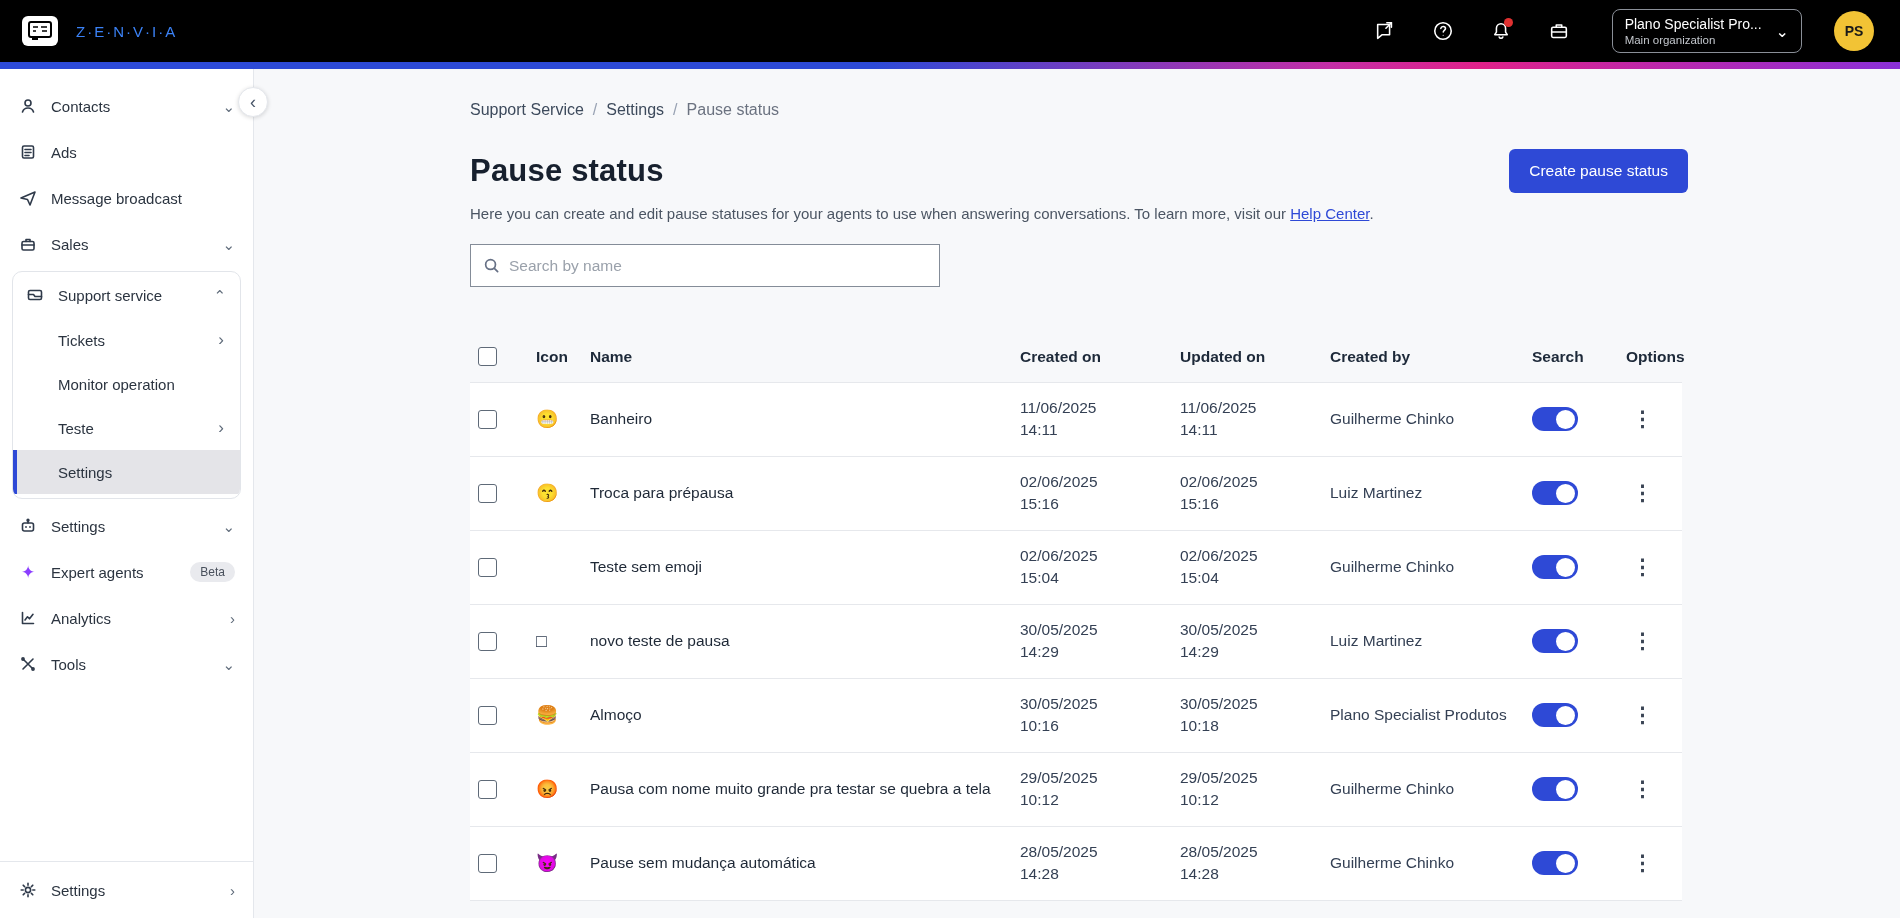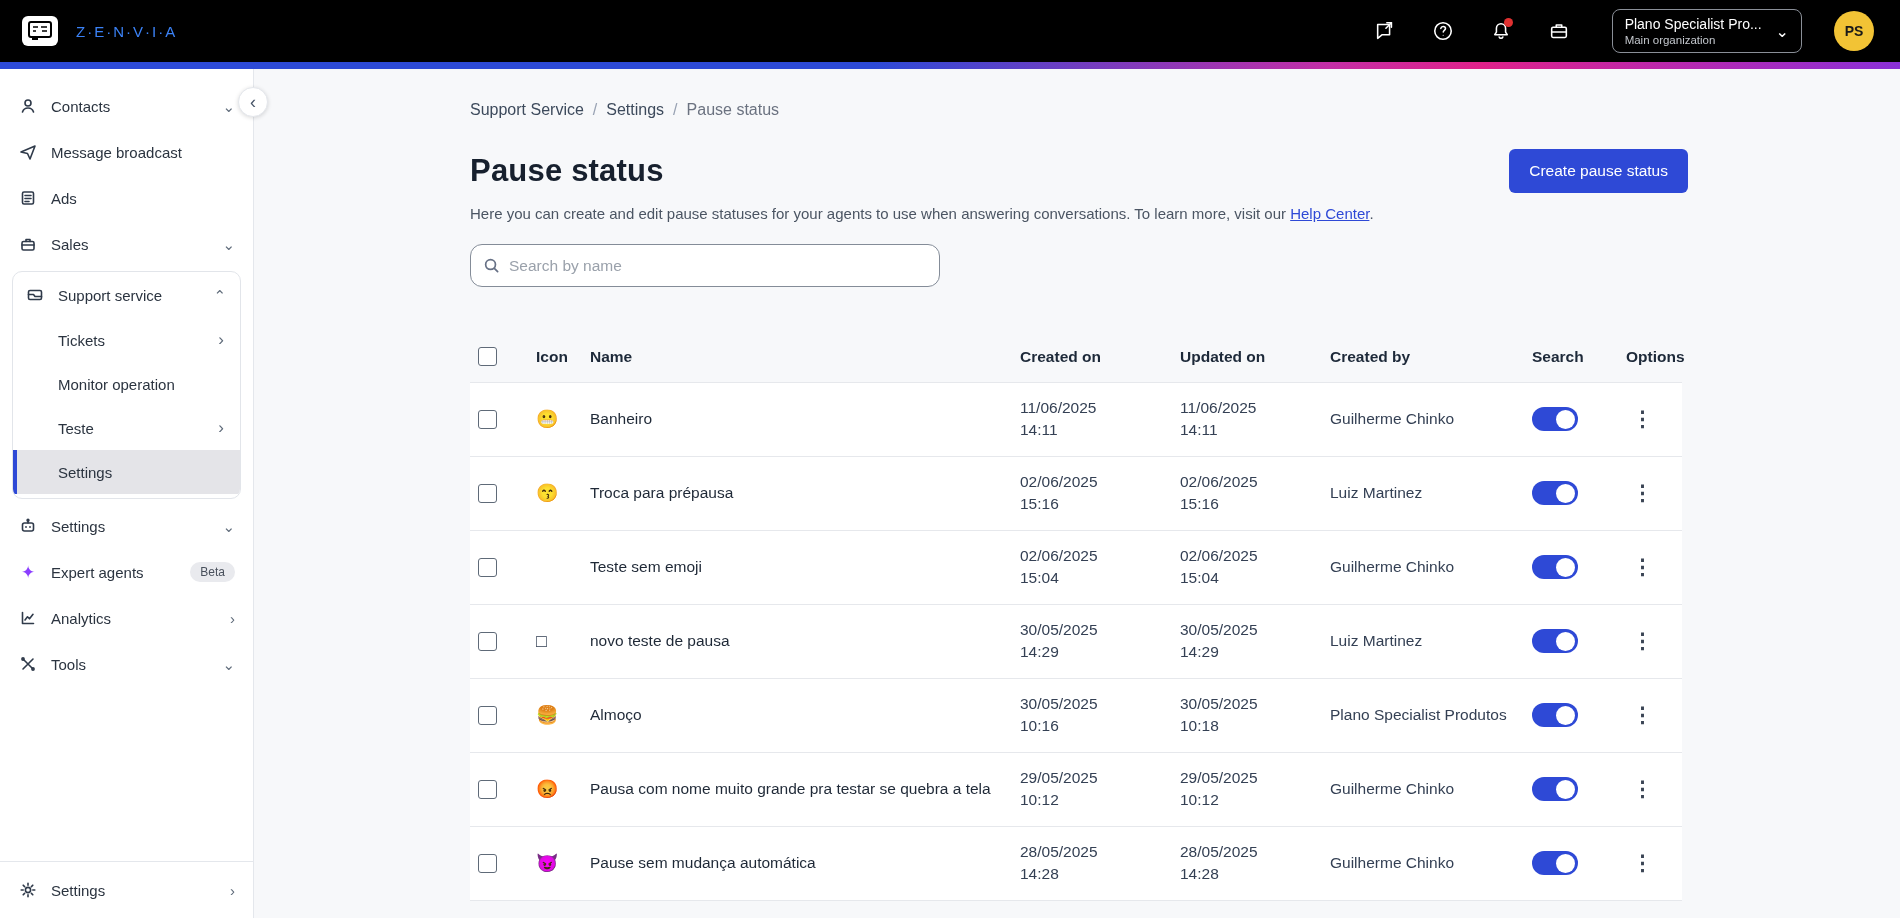--- a/index.html
+++ b/index.html
@@ -54,21 +54,21 @@
   .title-row { display:flex; align-items:center; justify-content:space-between; margin-top:30px; }
   .page-title { font-size:31px; font-weight:700; color:#17202e; letter-spacing:.2px; }
   .create-btn { background:#2e49d6; color:#fff; border:none; font-family:inherit; font-size:15.5px; padding:13px 20px; border-radius:6px; cursor:pointer; }
   .description { margin-top:12px; font-size:15px; color:#4b5563; }
   .help-link { color:#2e49d6; text-decoration:underline; cursor:pointer; }
   .block-toggle-row { margin-top:20px; display:flex; align-items:center; gap:12px; }
   .switch { width:44px; height:23px; border-radius:12px; background:#2e49d6; position:relative; cursor:pointer; flex-shrink:0; }
   .switch::after { content:""; position:absolute; top:2.5px; right:3px; width:18px; height:18px; border-radius:50%; background:#fff; }
   .block-label { color:#1f2937; font-size:15.5px; }
   .info-icon { width:19px; height:19px; border:1.5px solid #4b5563; border-radius:50%; color:#4b5563; font-size:12px; display:flex; align-items:center; justify-content:center; font-style:italic; font-family:"Liberation Serif", serif; cursor:pointer; }
-  .search-box { margin-top:22px; width:470px; height:43px; background:#fff; border:1px solid #848c98; border-radius:12px; display:flex; align-items:center; padding:0 12px; gap:9px; }
+  .search-box { margin-top:22px; width:470px; height:43px; background:#fff; border:1px solid #848c98; border-radius:0; display:flex; align-items:center; padding:0 12px; gap:9px; }
   .search-box svg { stroke:#667085; fill:none; stroke-width:1.8; stroke-linecap:round; }
   .search-input { border:none; outline:none; flex:1; font-family:inherit; font-size:15.5px; color:#1f2937; background:transparent; }
   .search-input::placeholder { color:#9aa1ab; }
 
   
   table { margin-top:48px; width:1212px; border-collapse:collapse; table-layout:fixed; }
   thead th { text-align:left; font-size:15.5px; font-weight:700; color:#1d2939; padding:12px 8px 16px 8px; }
   thead tr { border-bottom:1px solid #e6e8ec; }
   tbody tr { background:#fff; border-bottom:1px solid #e6e8ec; }
   tbody td { padding:14px 8px; vertical-align:middle; font-size:15.5px; color:#344054; }
@@ -149,34 +149,34 @@
             <path d="M3.5 15c.8-2.6 2.9-4 5.5-4s4.7 1.4 5.5 4"></path>
           </svg>
         </span>
       <span class="nav-label">Contacts</span>
       <span class="nav-chevron">⌄</span>
     </div>
 
     <div class="nav-item">
       <span class="nav-icon">
           <svg width="18" height="18" viewBox="0 0 18 18">
-            <path d="M2 9 16 3l-5 13-2.5-5.5L2 9z"></path>
-          </svg>
-        </span>
-      <span class="nav-label">Message broadcast</span>
-    </div>
-
-    <div class="nav-item">
-      <span class="nav-icon">
-          <svg width="18" height="18" viewBox="0 0 18 18">
             <rect x="3.5" y="3" width="11" height="12" rx="1.5"></rect>
             <path d="M6 6.5h6M6 9.5h6M6 12.5h4"></path>
           </svg>
         </span>
       <span class="nav-label">Ads</span>
+    </div>
+
+    <div class="nav-item">
+      <span class="nav-icon">
+          <svg width="18" height="18" viewBox="0 0 18 18">
+            <path d="M2 9 16 3l-5 13-2.5-5.5L2 9z"></path>
+          </svg>
+        </span>
+      <span class="nav-label">Message broadcast</span>
     </div>
 
     <div class="nav-item">
       <span class="nav-icon">
           <svg width="18" height="18" viewBox="0 0 18 18">
             <rect x="3" y="6.5" width="12" height="8.5" rx="1.5"></rect>
             <path d="M7 6.5V4.5h4v2M3 10h12"></path>
           </svg>
         </span>
       <span class="nav-label">Sales</span>

